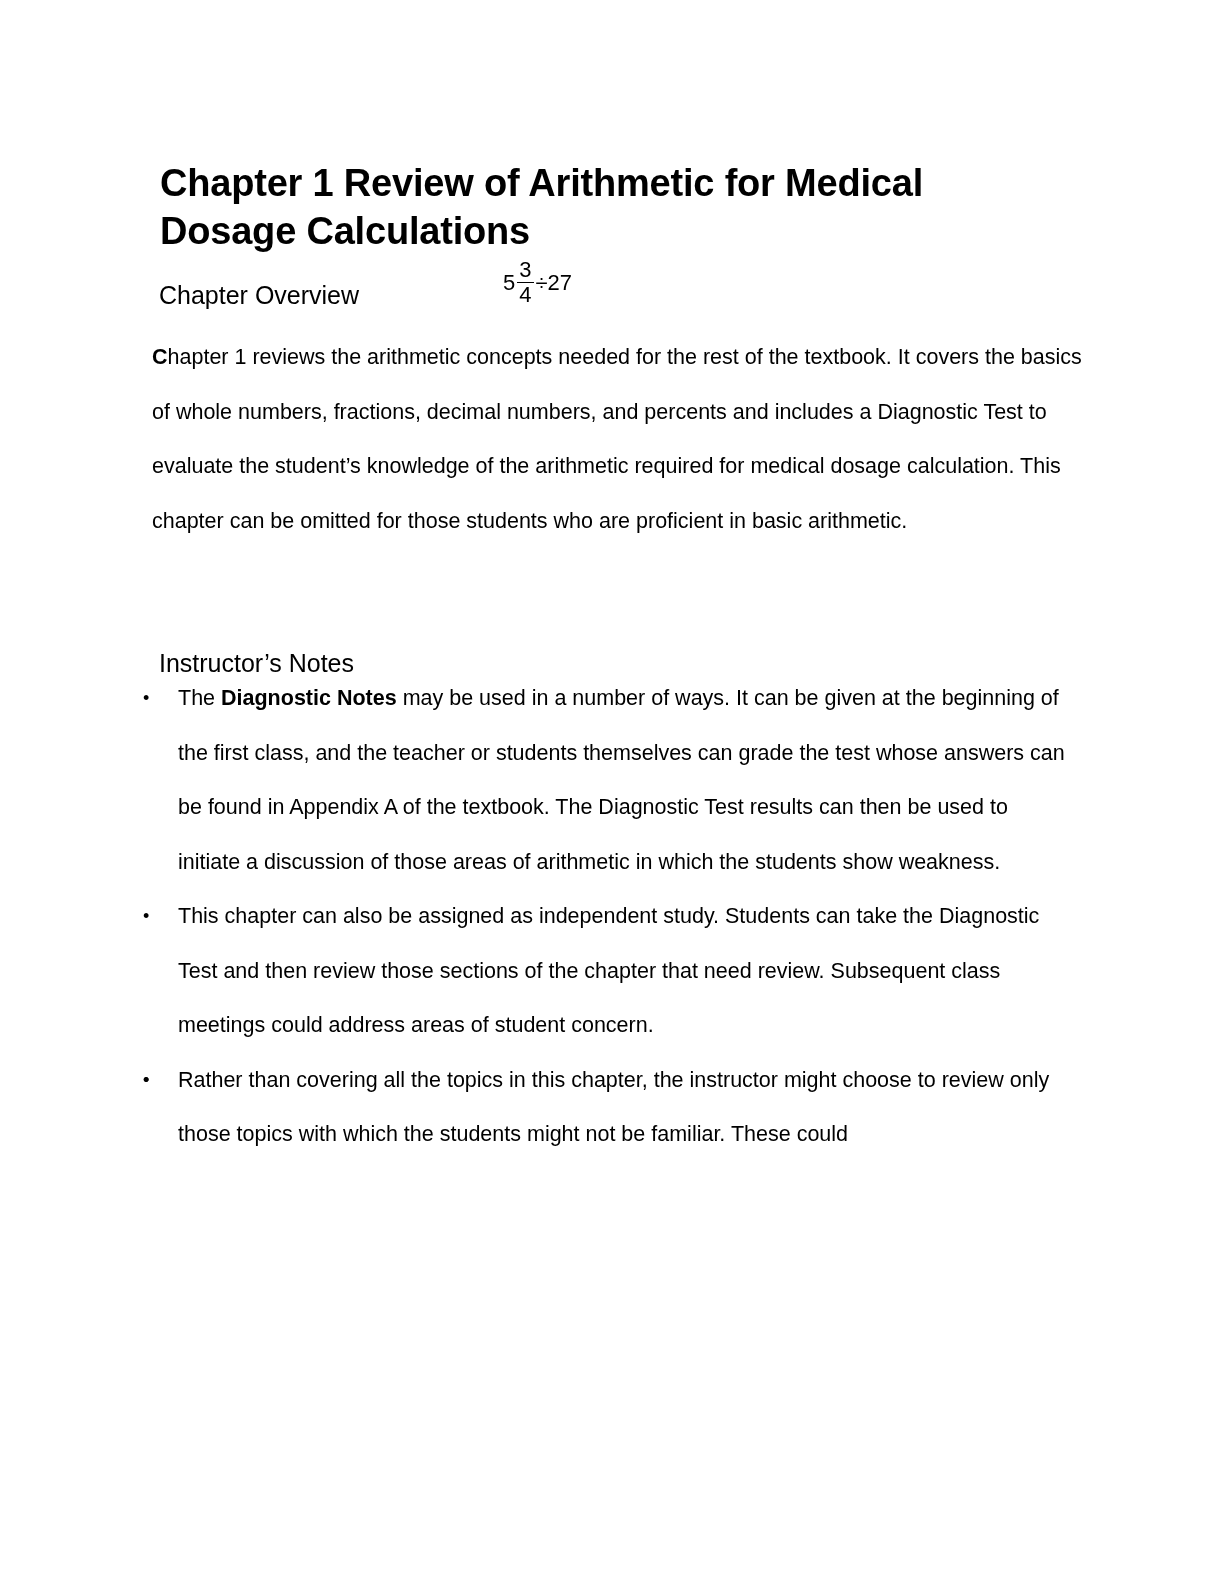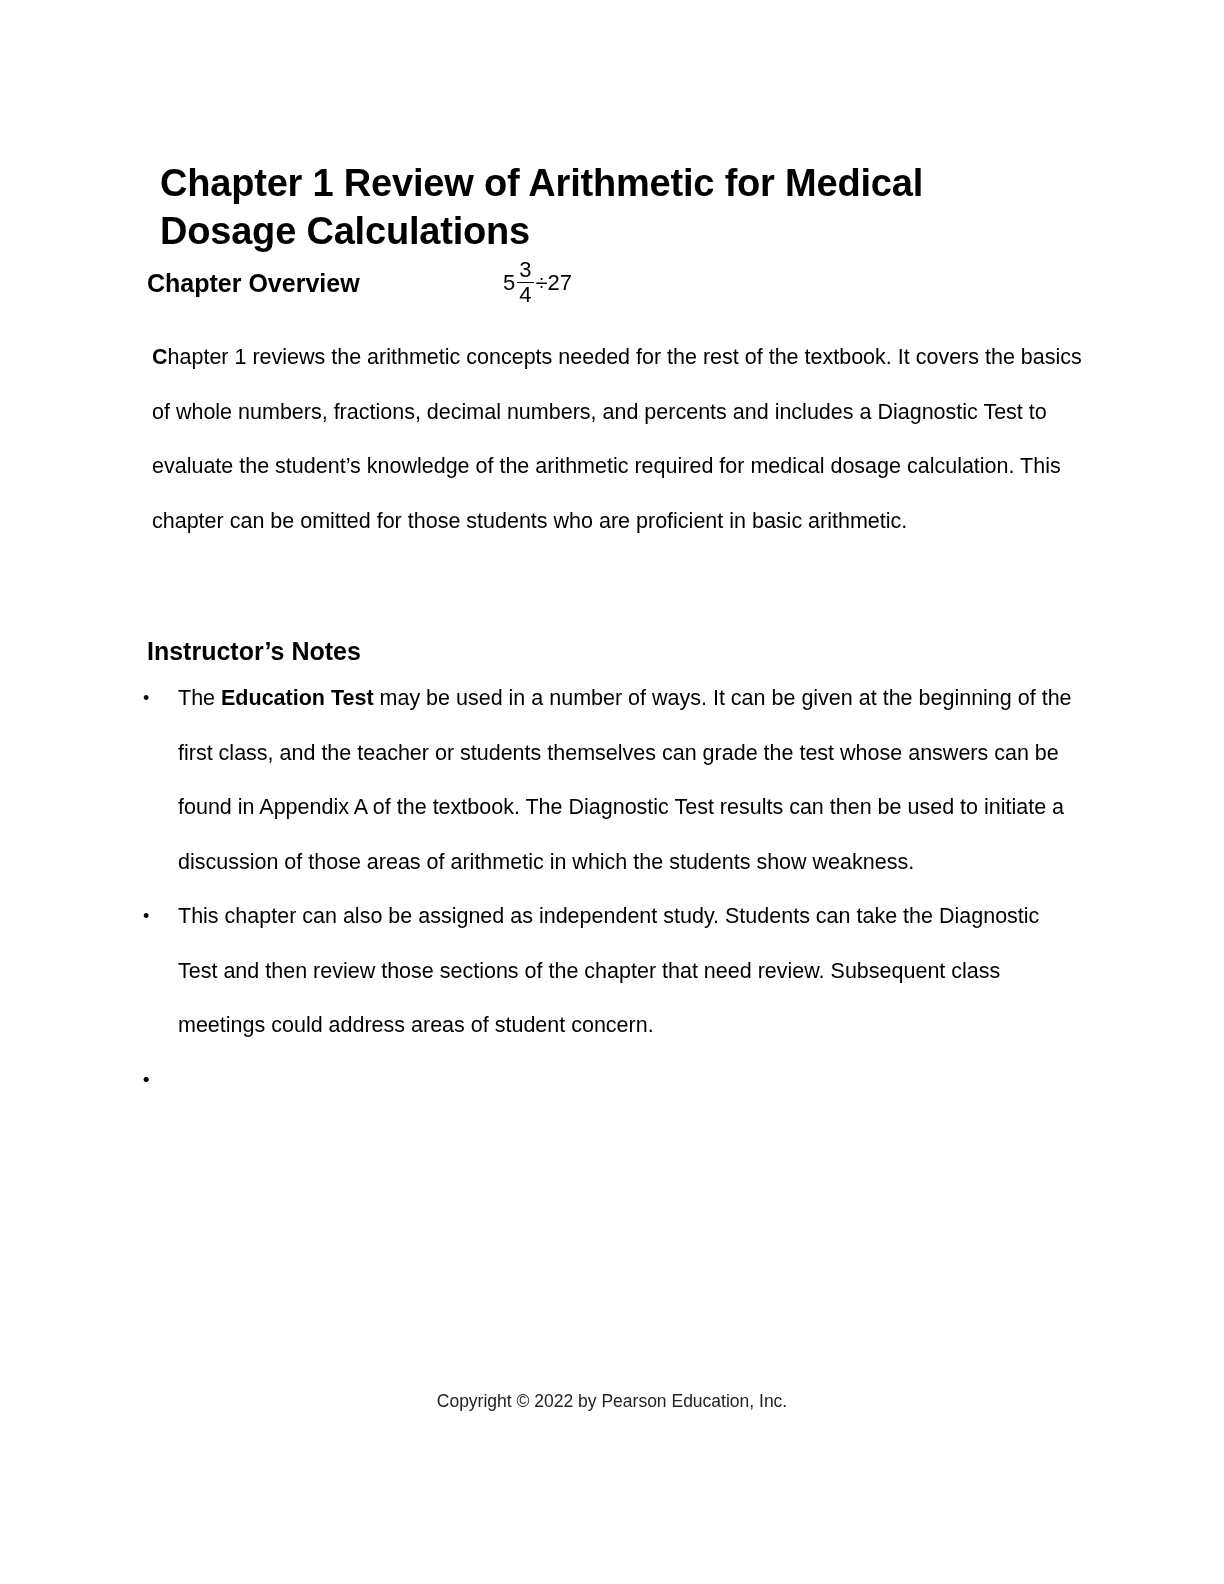--- a/index.html
+++ b/index.html
@@ -1,18 +1,18 @@
 <!DOCTYPE html>
 <html><head>
   <meta charset="utf-8">
   <style>
     html, body { margin: 0; padding: 0; background: #ffffff; }
     body { width: 1224px; height: 1584px; position: relative; font-family: "Liberation Sans", sans-serif; color: #000; overflow: hidden; }
     .page-title { position: absolute; left: 143px; top: 142px; width: 900px; font-size: 38px; font-weight: bold; line-height: 48px; margin: 17px; letter-spacing: -0.2px; }
-    .section-head { position: absolute; left: 143px; font-size: 25px; font-weight: bold; margin: 4px; }
+    .section-head { position: absolute; left: 143px; font-size: 25px; font-weight: normal; margin: 16px; }
     .overview-head { top: 265px; }
     .math { position: absolute; left: 503px; top: 258px; font-size: 22px; display: flex; align-items: center; }
     .frac { display: inline-flex; flex-direction: column; align-items: center; margin: 0 2px; font-size: 22px; line-height: 24px; }
     .frac .num { border-bottom: 1.5px solid #000; padding: 0 2px; }
     .para { position: absolute; left: 152px; top: 330px; width: 930px; font-size: 21.5px; line-height: 54.5px; margin: 0; }
     .para .b { font-weight: bold; }
     .notes-head { top: 633px; }
     ul.notes { position: absolute; left: 143px; top: 671px; width: 930px; margin: 0; padding: 0; list-style: none; font-size: 21.5px; line-height: 54.5px; }
     ul.notes li { position: relative; padding-left: 35px; }
     ul.notes li .bullet { position: absolute; left: 0; top: 0; font-size: 18px; }
@@ -35,29 +35,29 @@
   <span>27</span>
 </div>
 
 <p class="para"><span class="b">C</span><span>hapter 1 reviews the arithmetic concepts needed for the rest of the textbook. </span><span>I</span><span>t covers the basics of whole numbers, fractions, decimal numbers, and percents and includes a Diagnostic Test to evaluate the student’s knowledge of the arithmetic required for medical dosage calculation. This chapter can be omitted for those students who are proficient in basic arithmetic.</span></p>
 
 <h2 class="section-head notes-head">Instructor’s Notes</h2>
 
 <ul class="notes">
   <li>
     <span class="bullet">•</span>
-    <span>The </span><b>Education Test</b><span> may be used in a number of ways. It can be given at the beginning of the first class, and the teacher or students themselves can grade the test whose answers can be found in Appendix A of the textbook. The Diagnostic Test results can then be used to initiate a discussion of those areas of arithmetic in which the students show weakness.</span>
+    <span>The </span><b>Diagnostic Notes</b><span> may be used in a number of ways. It can be given at the beginning of the first class, and the teacher or students themselves can grade the test whose answers can be found in Appendix A of the textbook. The Diagnostic Test results can then be used to initiate a discussion of those areas of arithmetic in which the students show weakness.</span>
   </li>
   <li>
     <span class="bullet">•</span>
     <span>This chapter can also be assigned as independent study. Students can take the Diagnostic Test and then review those sections of the chapter that need review. Subsequent class meetings could address areas of student concern.</span>
   </li>
   <li>
     <span class="bullet">•</span>
   </li>
   <li>
     <span class="bullet">•</span>
+    <span>Rather than covering all the topics in this chapter, the instructor might choose to review only those topics with which the students might not be familiar. These could</span>
   </li>
 </ul>
 
 <div class="footer">
-  <div>Copyright © 2022 by Pearson Education, Inc.</div>
 </div>
 
 </body></html>

